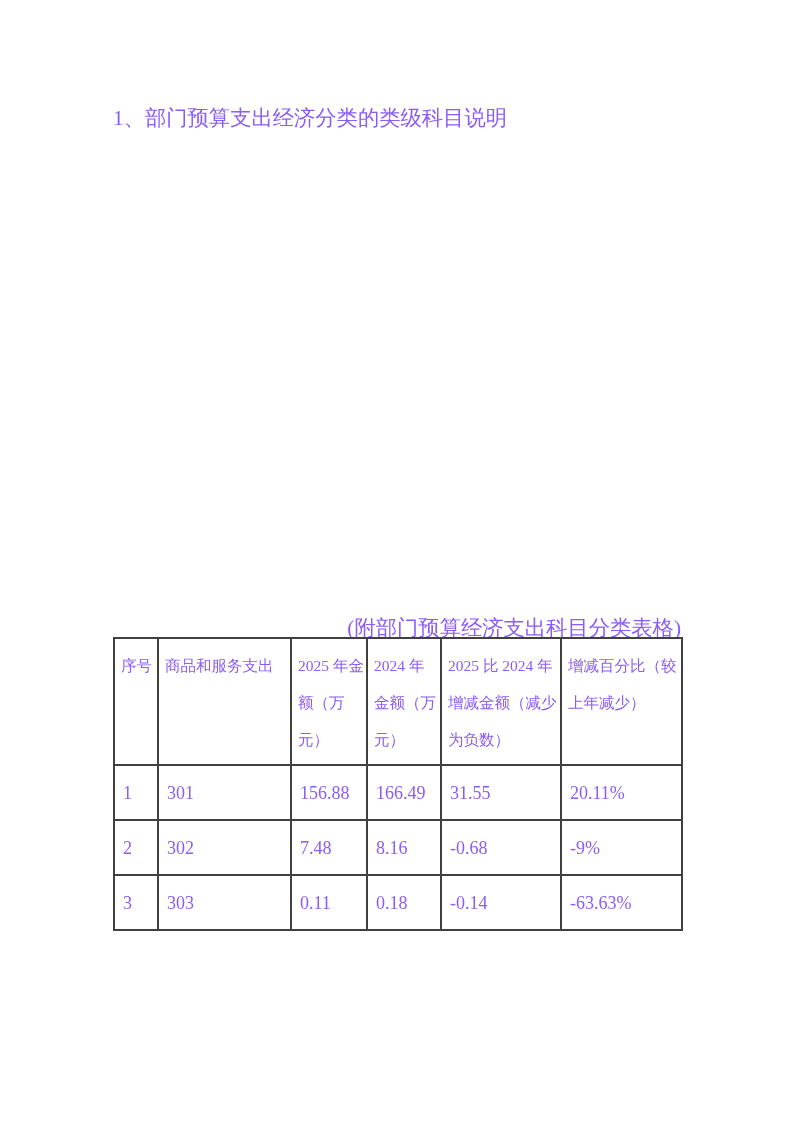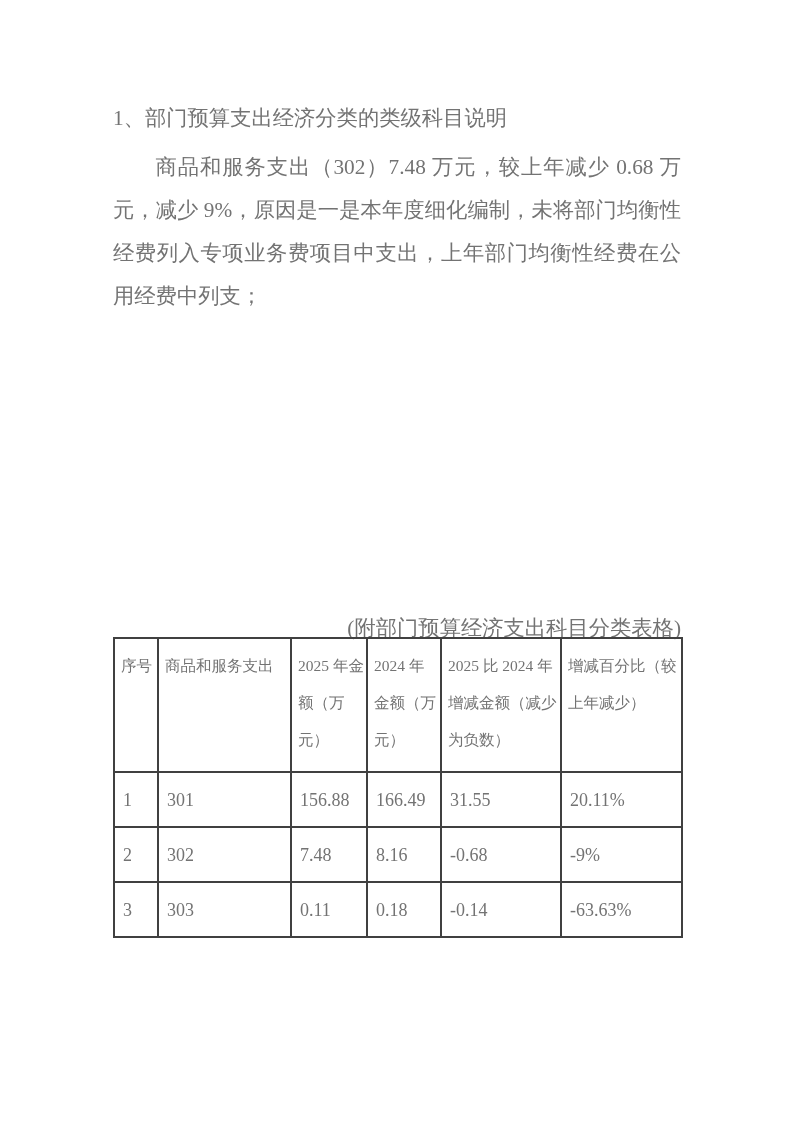--- a/index.html
+++ b/index.html
@@ -7,21 +7,21 @@
     padding: 0;
     background: #ffffff;
   }
   .page {
     position: relative;
     width: 793px;
     height: 1122px;
     background: #ffffff;
     overflow: hidden;
     font-family: "Liberation Serif", "DejaVu Serif", serif;
-    color: #737373;
+    color: #8b5cf6;
   }
   .heading {
     position: absolute;
     left: 113px;
     top: 97px;
     width: 568px;
     margin: 0;
     font-size: 21.3px;
     font-weight: normal;
     line-height: 43px;
@@ -61,41 +61,40 @@
   table.budget-table th,
   table.budget-table td {
     border: 2px solid #404040;
     font-weight: normal;
     text-align: left;
     overflow: hidden;
   }
   table.budget-table th {
     height: 112px;
     vertical-align: top;
-    padding: 8px 1px 12px 6px;
+    padding: 8px 1px 5px 6px;
     font-size: 15.5px;
     line-height: 37px;
   }
   table.budget-table td {
     height: 53px;
     vertical-align: middle;
     padding: 0 2px 0 8px;
     font-size: 18px;
     line-height: 20px;
   }
 </style>
 </head>
 <body>
 
 <div class="page">
 
   <h1 class="heading">1、部门预算支出经济分类的类级科目说明</h1>
 
   <div class="body-text">
-    <p>商品和服务支出（302）7.48 万元，较上年减少 0.68 万元，减少 9%，原因是一是本年度细化编制，未将部门均衡性经费列入专项业务费项目中支出，上年部门均衡性经费在公用经费中列支；</p>
   </div>
 
   <div class="table-caption">(附部门预算经济支出科目分类表格)</div>
 
   <table class="budget-table">
     <colgroup>
       <col style="width:44px">
       <col style="width:133px">
       <col style="width:76px">
       <col style="width:74px">

